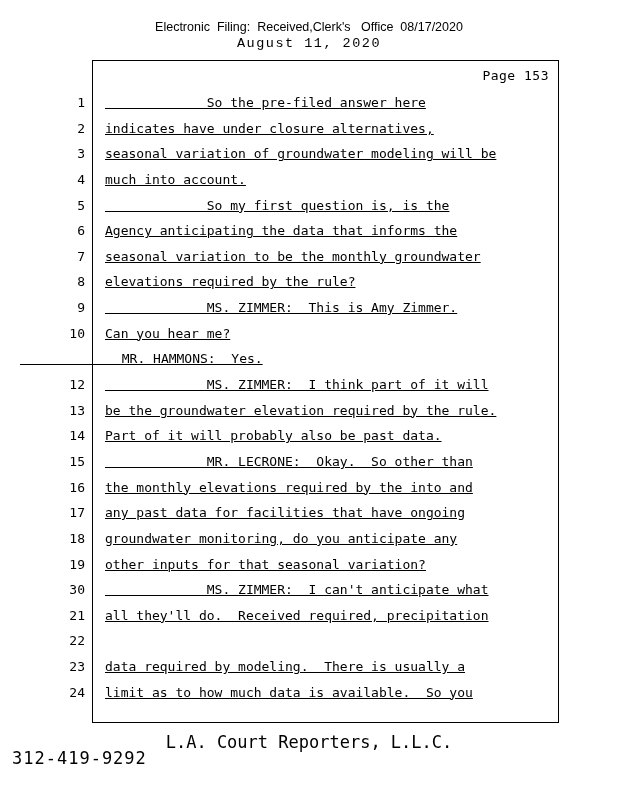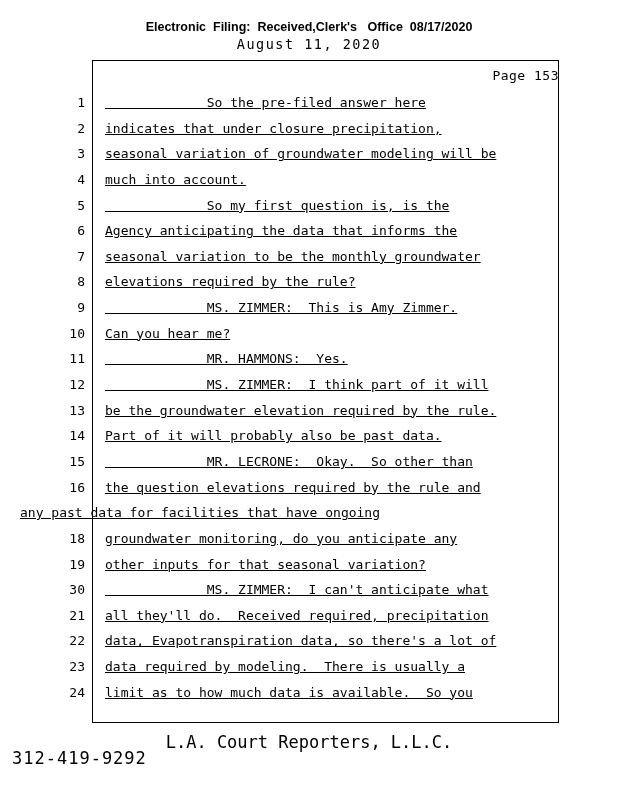--- a/index.html
+++ b/index.html
@@ -18,48 +18,49 @@
   }
   .header-filing {
     position: absolute;
     top: 20px;
     left: 0;
     width: 100%;
     text-align: center;
     font-family: "Liberation Sans", sans-serif;
     font-size: 12.5px;
     white-space: pre;
-    font-weight: bold;
   }
   .header-date {
     position: absolute;
     top: 36px;
     left: 0;
     width: 100%;
     text-align: center;
     font-size: 13.5px;
     letter-spacing: 1.5px;
     white-space: pre;
+    font-family: Liberation Mono, monospace;
   }
   .box {
     position: absolute;
     left: 92px;
     top: 60px;
     width: 467px;
     height: 663px;
     border: 1px solid #000000;
     box-sizing: border-box;
   }
   .page-label {
     position: absolute;
     top: 68px;
     left: 92px;
     width: 467px;
     text-align: right;
     box-sizing: border-box;
+    padding-right: 10px;
     font-size: 13px;
     letter-spacing: 0.5px;
     white-space: pre;
   }
   .rows {
     position: absolute;
     top: 90px;
     left: 0;
     width: 100%;
   }
@@ -113,21 +114,21 @@
 
   <div class="page-label">Page 153</div>
 
   <div class="rows" id="rows">
       <div class="row">
         <span class="num">1</span>
         <span class="txt">             So the pre-filed answer here</span>
       </div>
       <div class="row">
         <span class="num">2</span>
-        <span class="txt">indicates that under closure precipitation,</span>
+        <span class="txt">indicates have under closure alternatives,</span>
       </div>
       <div class="row">
         <span class="num">3</span>
         <span class="txt">seasonal variation of groundwater modeling will be</span>
       </div>
       <div class="row">
         <span class="num">4</span>
         <span class="txt">much into account.</span>
       </div>
       <div class="row">
@@ -148,65 +149,64 @@
       </div>
       <div class="row">
         <span class="num">9</span>
         <span class="txt">             MS. ZIMMER:  This is Amy Zimmer.</span>
       </div>
       <div class="row">
         <span class="num">10</span>
         <span class="txt">Can you hear me?</span>
       </div>
       <div class="row">
-        <span class="num">11</span>
         <span class="txt">             MR. HAMMONS:  Yes.</span>
       </div>
       <div class="row">
         <span class="num">12</span>
         <span class="txt">             MS. ZIMMER:  I think part of it will</span>
       </div>
       <div class="row">
         <span class="num">13</span>
         <span class="txt">be the groundwater elevation required by the rule.</span>
       </div>
       <div class="row">
         <span class="num">14</span>
         <span class="txt">Part of it will probably also be past data.</span>
       </div>
       <div class="row">
         <span class="num">15</span>
         <span class="txt">             MR. LECRONE:  Okay.  So other than</span>
       </div>
       <div class="row">
         <span class="num">16</span>
-        <span class="txt">the question elevations required by the rule and</span>
-      </div>
-      <div class="row">
+        <span class="txt">the monthly elevations required by the into and</span>
+      </div>
+      <div class="row">
+        <span class="num">17</span>
         <span class="txt">any past data for facilities that have ongoing</span>
       </div>
       <div class="row">
         <span class="num">18</span>
         <span class="txt">groundwater monitoring, do you anticipate any</span>
       </div>
       <div class="row">
         <span class="num">19</span>
         <span class="txt">other inputs for that seasonal variation?</span>
       </div>
       <div class="row">
         <span class="num">30</span>
         <span class="txt">             MS. ZIMMER:  I can't anticipate what</span>
       </div>
       <div class="row">
         <span class="num">21</span>
         <span class="txt">all they'll do.  Received required, precipitation</span>
       </div>
       <div class="row">
         <span class="num">22</span>
-        <span class="txt">data, Evapotranspiration data, so there's a lot of</span>
       </div>
       <div class="row">
         <span class="num">23</span>
         <span class="txt">data required by modeling.  There is usually a</span>
       </div>
       <div class="row">
         <span class="num">24</span>
         <span class="txt">limit as to how much data is available.  So you</span>
       </div>
     </div>

